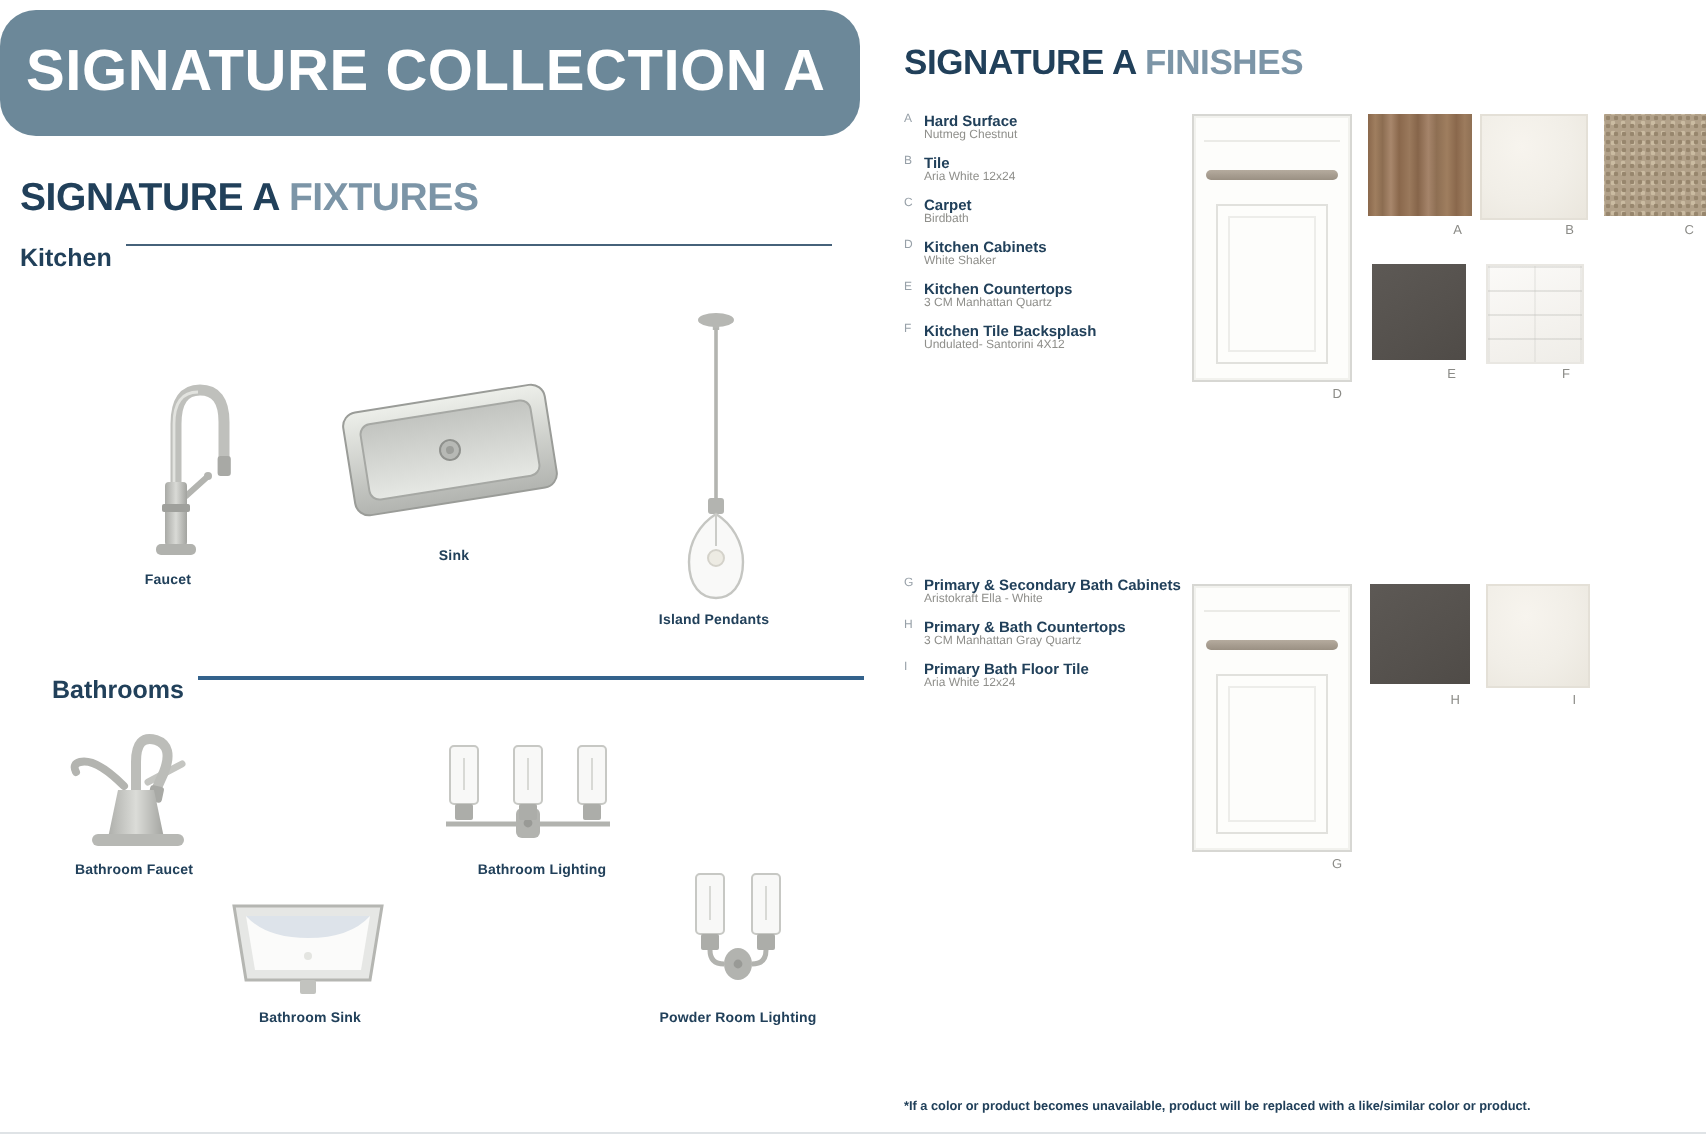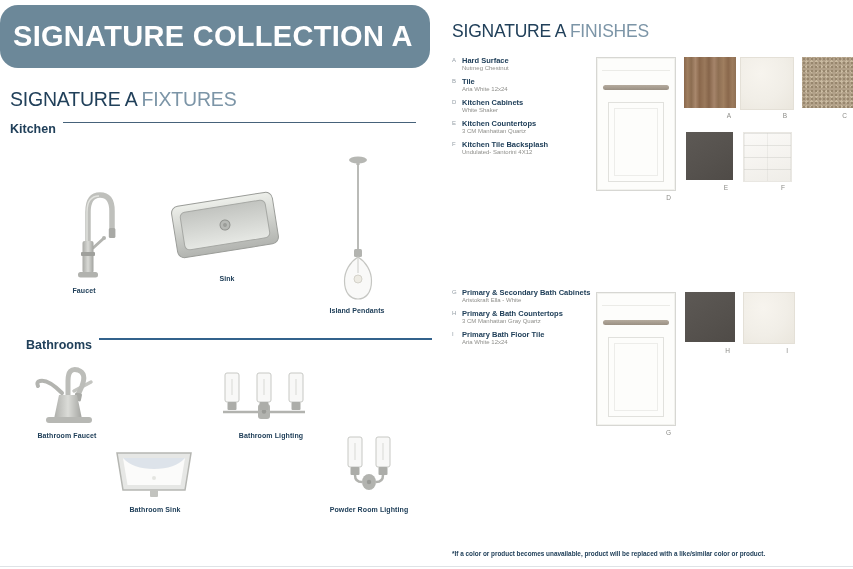--- a/index.html
+++ b/index.html
@@ -14,21 +14,21 @@
   .title-bar{
     left:0;top:5px;width:430px;height:63px;
     background:var(--header_bar,#6c8899);
     display:flex;align-items:center;border-radius:18px;
   }
   .title-bar h1{
     margin:0 0 0 13px;font-size:29px;font-weight:bold;color:#ffffff;letter-spacing:.3px;
   }
 
   
-  .dual-head{font-weight:normal;letter-spacing:-.2px;white-space:nowrap;text-align:right;}
+  .dual-head{font-weight:bold;letter-spacing:-.2px;white-space:nowrap;text-align:right;}
   .dual-head .primary{color:var(--heading_dark,#21405a);}
   .dual-head .accent{color:var(--heading_accent,#7c95a7);}
   .fixtures-head{left:10px;top:88px;font-size:19.5px;}
   .finishes-head{left:452px;top:21px;font-size:17.5px;}
 
   .sec-head{display:flex;align-items:flex-start;left:10px;width:406px;}
   .sec-label{font-size:12.5px;font-weight:bold;color:var(--heading_dark,#21405a);white-space:nowrap;}
   .sec-rule{flex:1;margin-left:7px;}
   .rule-thin{border-top:1px solid #46627a;}
   .rule-thick{border-top:2px solid #33628c;}
@@ -254,20 +254,27 @@
       </span>
   </div>
   <div class="fin-item">
     <span class="fin-key">B</span>
     <span>
         <div class="fin-title">Tile</div>
         <div class="fin-sub">Aria White  12x24</div>
       </span>
   </div>
   <div class="fin-item">
+    <span class="fin-key">C</span>
+    <span>
+        <div class="fin-title">Carpet</div>
+        <div class="fin-sub">Birdbath</div>
+      </span>
+  </div>
+  <div class="fin-item">
     <span class="fin-key">D</span>
     <span>
         <div class="fin-title">Kitchen Cabinets</div>
         <div class="fin-sub">White Shaker</div>
       </span>
   </div>
   <div class="fin-item">
     <span class="fin-key">E</span>
     <span>
         <div class="fin-title">Kitchen Countertops</div>

